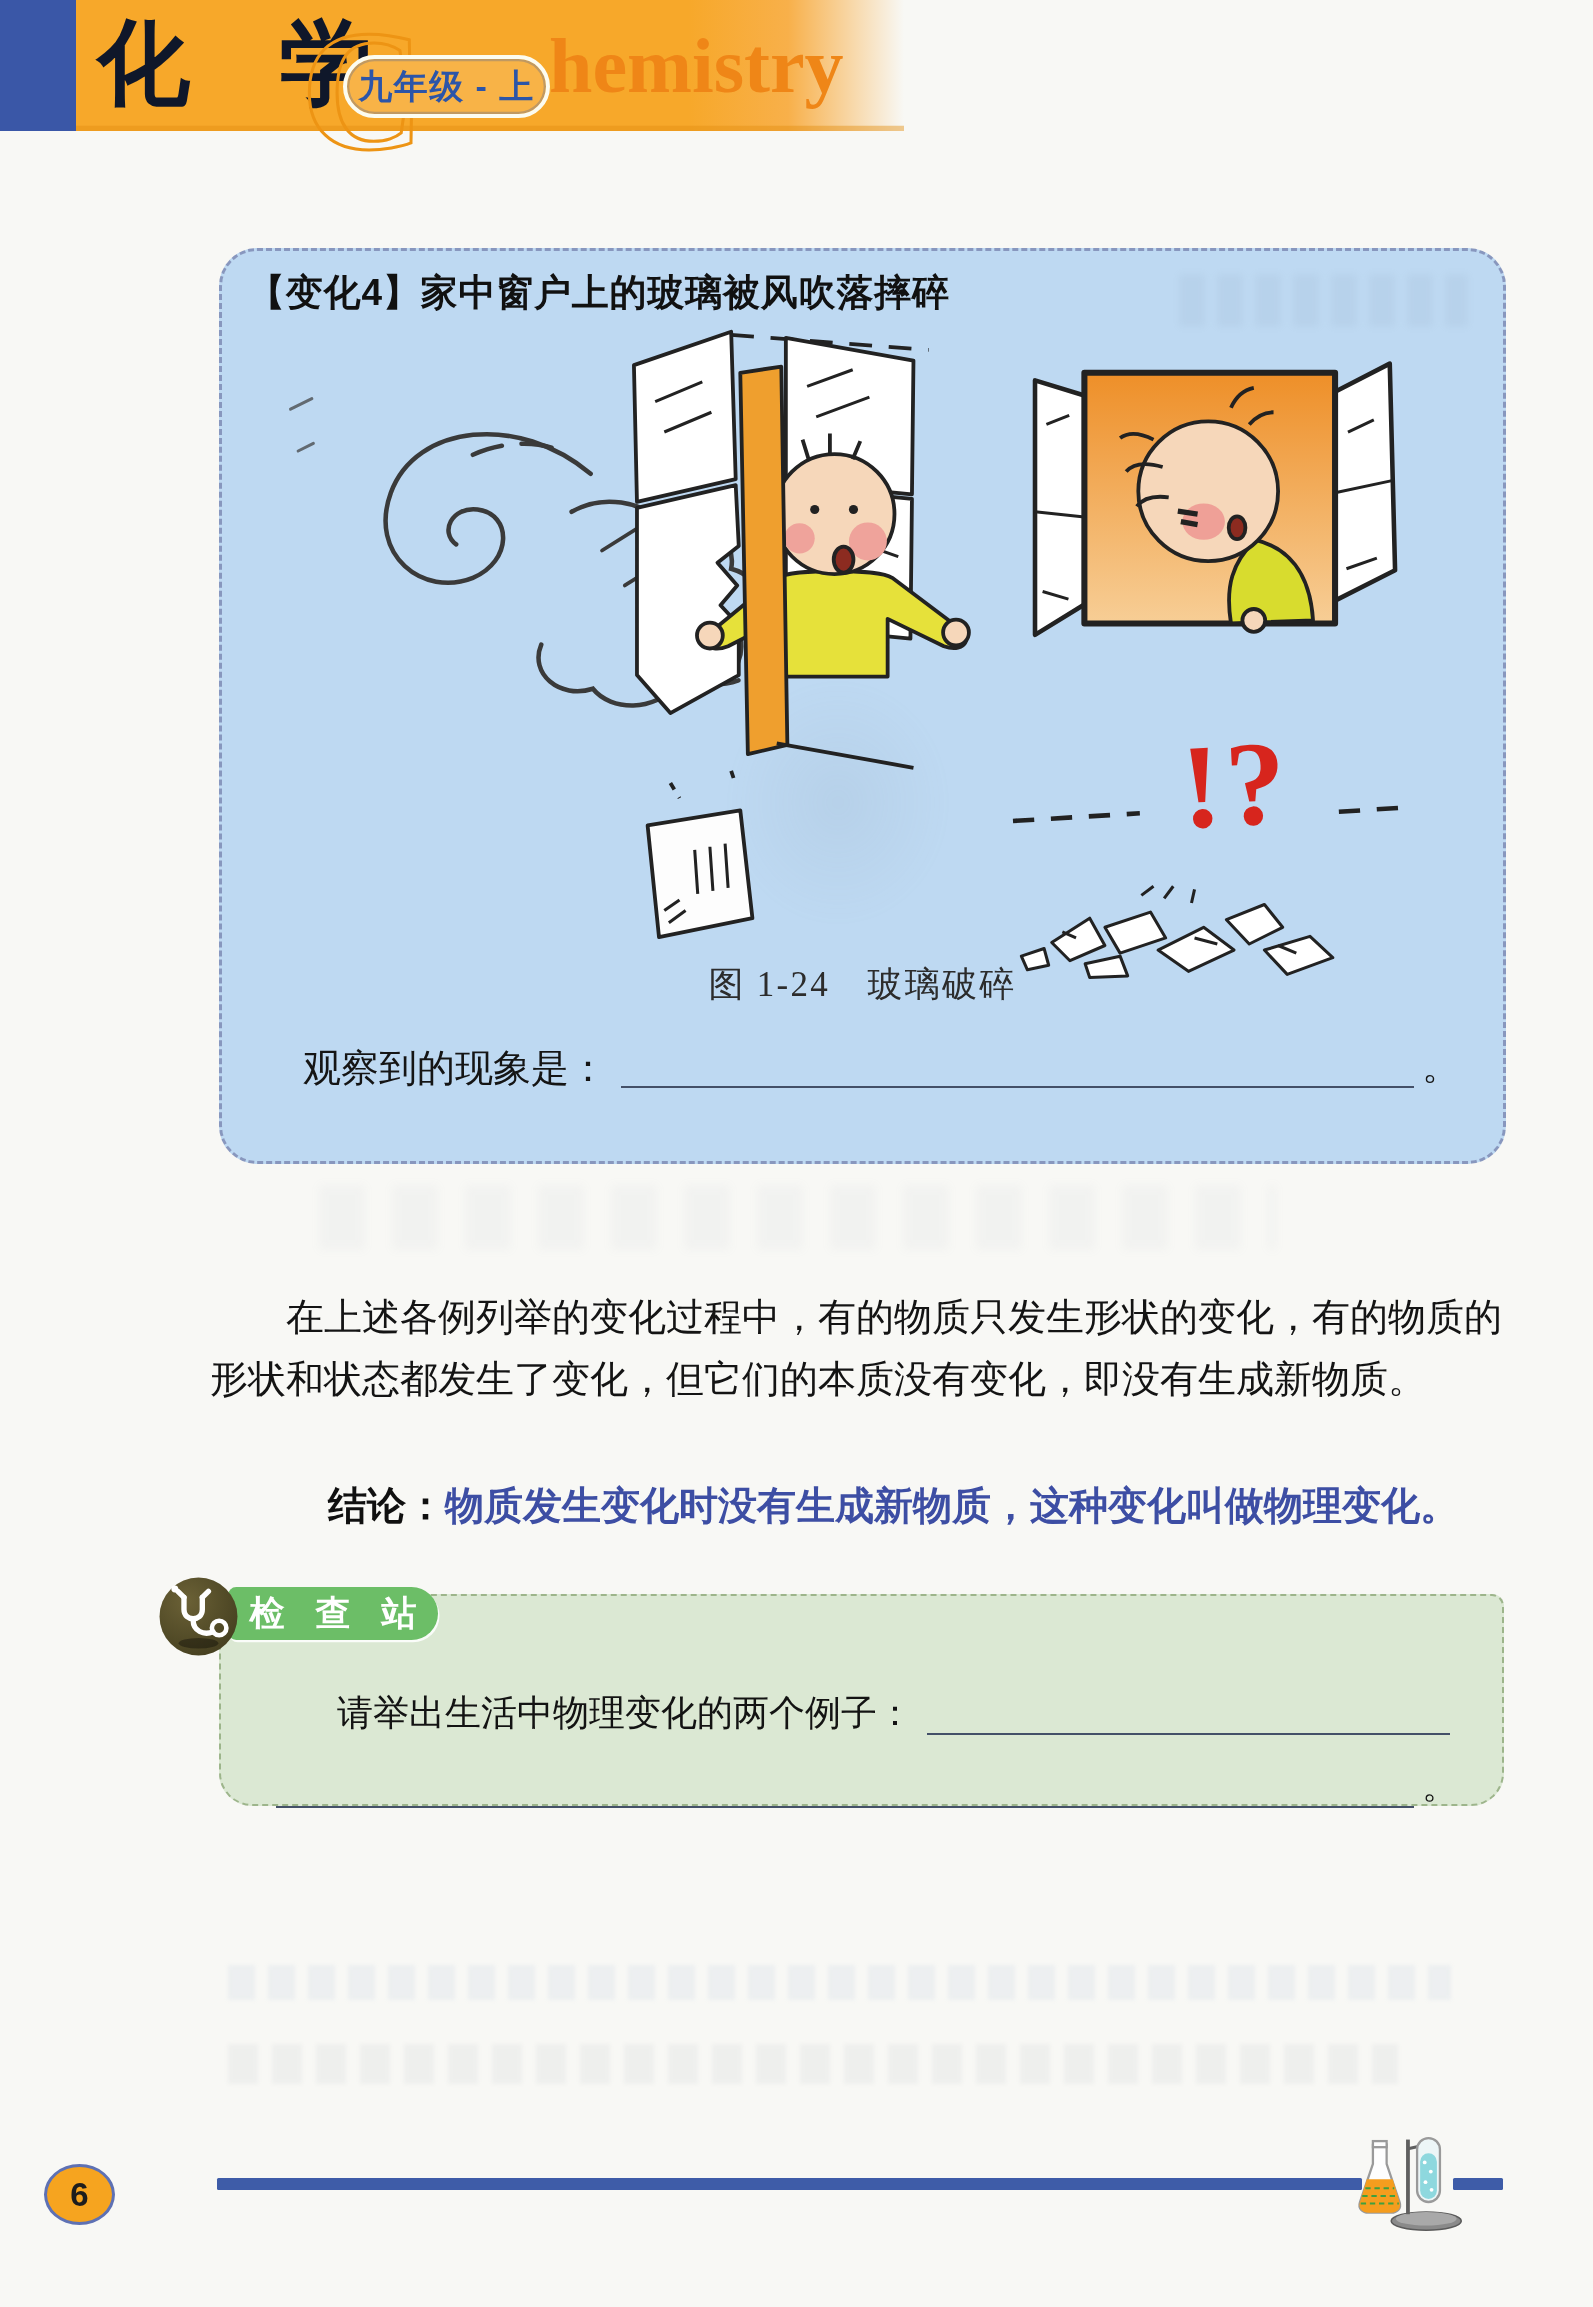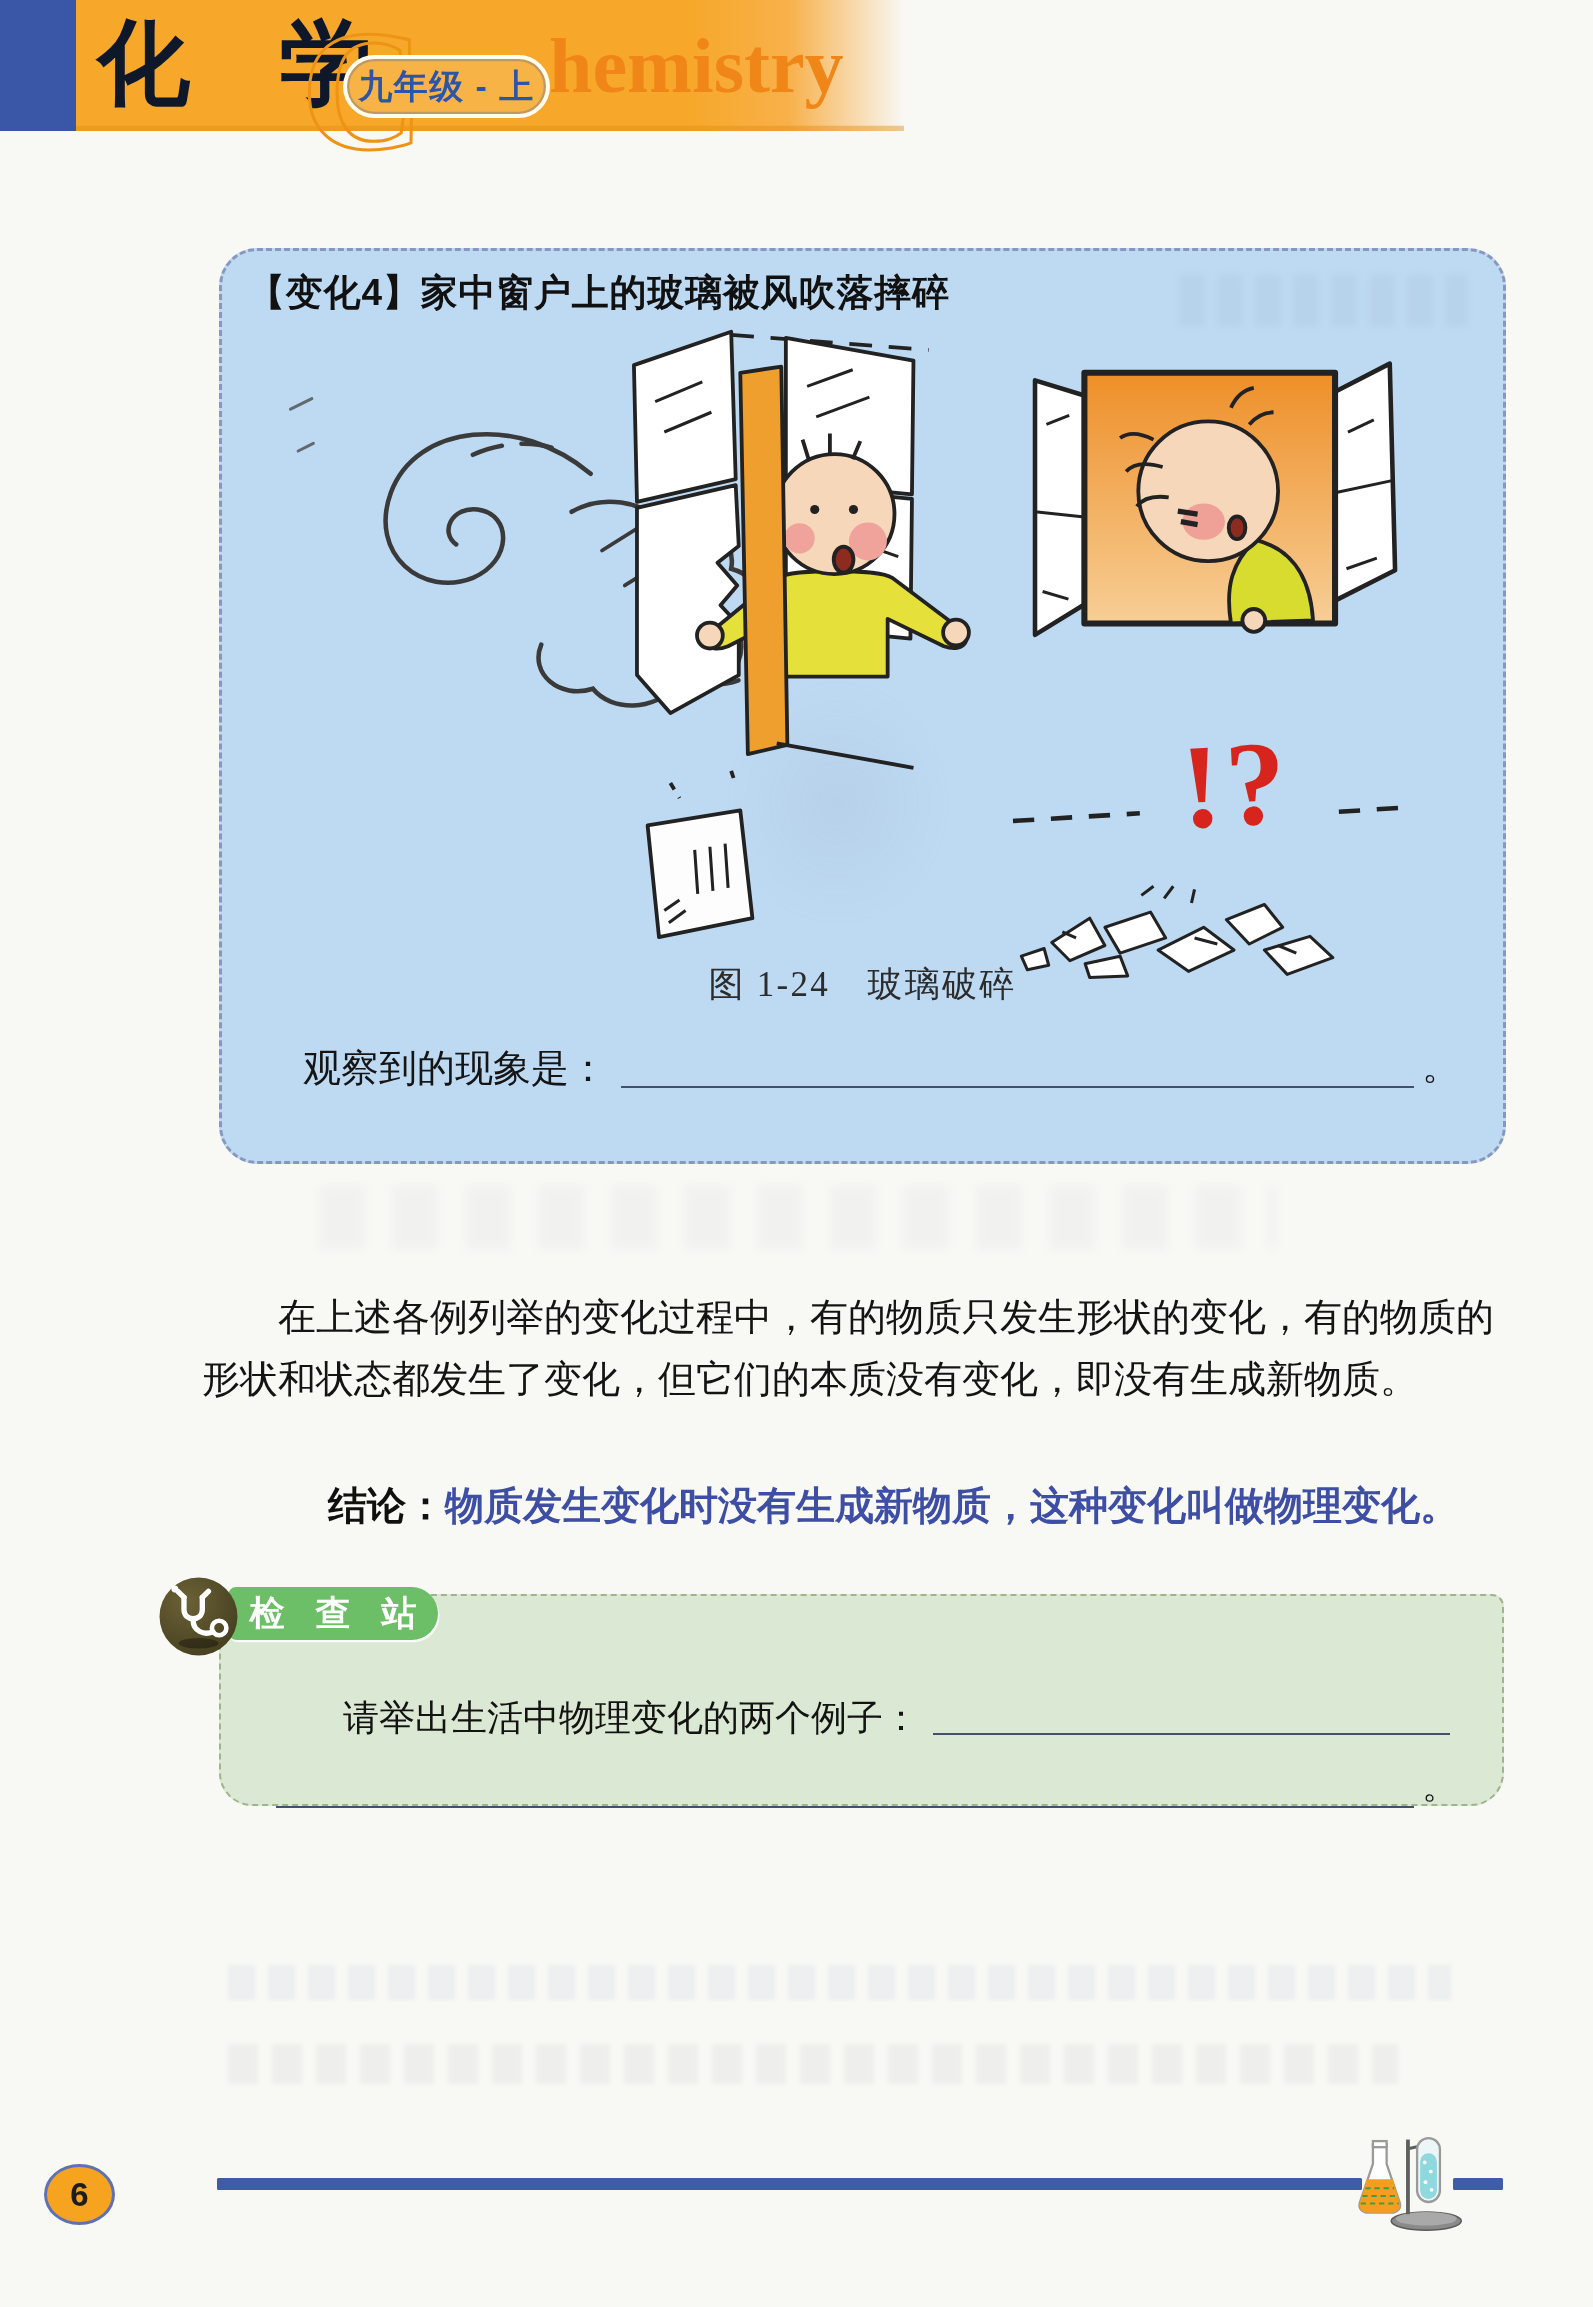--- a/index.html
+++ b/index.html
@@ -31,36 +31,36 @@
   .surprise{left:959px;top:465px;font-size:120px;font-weight:bold;color:#D7251D;
     transform:rotate(-3deg);font-family:"Liberation Serif","DejaVu Serif",serif;letter-spacing:4.6px;}
   .fp-caption{left:0;top:710px;width:100%;text-align:center;font-size:35px;color:#2c2c2c;
     font-family:"Liberation Serif","DejaVu Serif",serif;letter-spacing:2.3px;}
   .fp-observe{left:81px;top:790px;right:43px;display:flex;align-items:center;
     font-size:38px;color:#151515;font-family:"Liberation Serif","DejaVu Serif",serif;}
   .blank{flex:1;border-bottom:2.3px solid #445068;margin:0 7.6px 7.6px 13.7px;height:44px;}
   .period{padding-bottom:4.6px;}
 
   
-  .paragraph{left:202px;top:1286px;width:1292px;font-size:38px;line-height:62px;color:#141414;
+  .paragraph{left:210px;top:1286px;width:1292px;font-size:38px;line-height:62px;color:#141414;
     text-indent:2em;text-align:justify;font-family:"Liberation Serif","DejaVu Serif",serif;}
   .conclusion{left:210px;top:1479px;width:1292px;padding-left:78px;font-size:39px;font-weight:bold;
     font-family:"Liberation Serif","DejaVu Serif",serif;}
   .conclusion .lbl{color:#101010;margin-left:40px;}
   .conclusion .txt{color:#3D4EA4;}
 
   
   .cp-panel{left:219px;top:1594px;width:1281px;height:208px;background:#DBE8D3;
     border:2.3px dashed #9DB58B;border-radius:12px 12px 33px 33px;}
   .cp-tab{left:228px;top:1587px;width:210px;height:53px;background:#6CBE67;
     border-radius:9px 29px 29px 9px;display:flex;align-items:center;justify-content:center;
     color:#fff;font-size:35px;font-weight:bold;letter-spacing:10.6px;text-indent:10.6px;
     box-shadow:1.5px 2.3px 0 rgba(255,255,255,.85);}
   .cp-icon{left:158px;top:1576px;width:81px;height:81px;}
-  .cp-prompt{left:122px;top:93px;right:44px;display:flex;align-items:flex-end;
+  .cp-prompt{left:116px;top:93px;right:44px;display:flex;align-items:flex-start;
     font-size:36px;color:#131313;font-family:"Liberation Serif","DejaVu Serif",serif;}
   .cp-blank2{left:55px;top:166px;right:44px;display:flex;align-items:flex-end;
     font-size:36px;color:#131313;font-family:"Liberation Serif","DejaVu Serif",serif;}
 
   
   .page-oval{left:44px;top:2164px;width:65px;height:55px;background:#F6A41F;border:3px solid #5E71B4;
     border-radius:50%;display:flex;align-items:center;justify-content:center;
     font-size:33px;font-weight:bold;color:#1d1d1d;}
   .rule1{left:217px;top:2178px;width:1145px;height:12px;background:#3E5CA8;border-radius:1.5px;}
   .rule2{left:1453px;top:2178px;width:50px;height:12px;background:#3E5CA8;border-radius:1.5px;}

